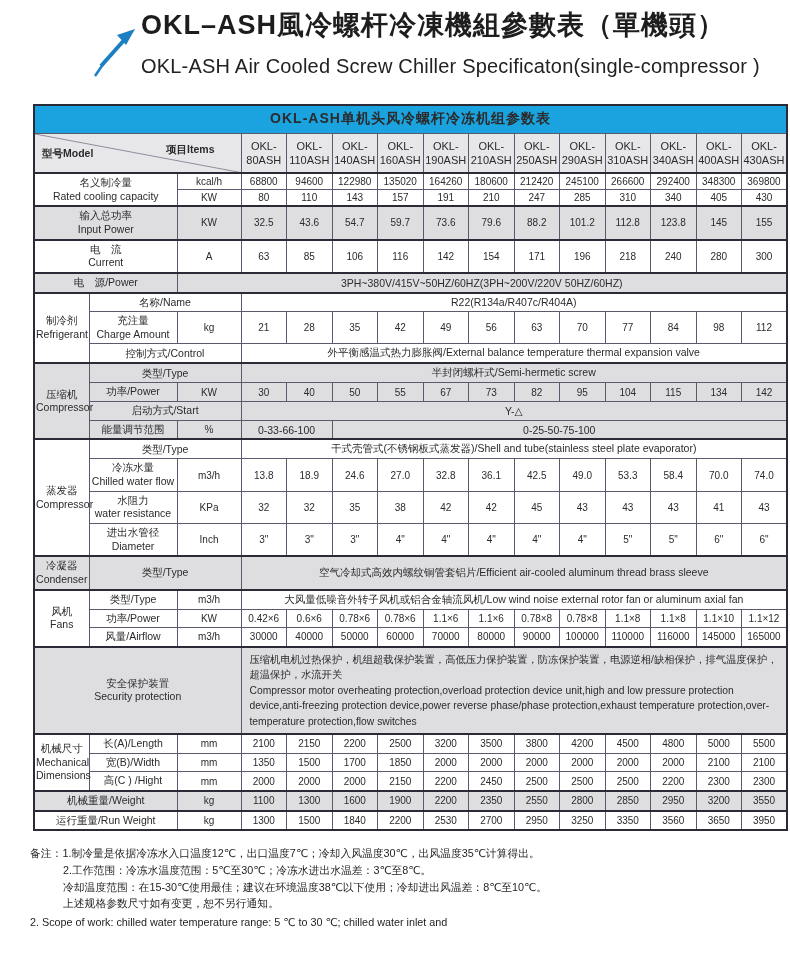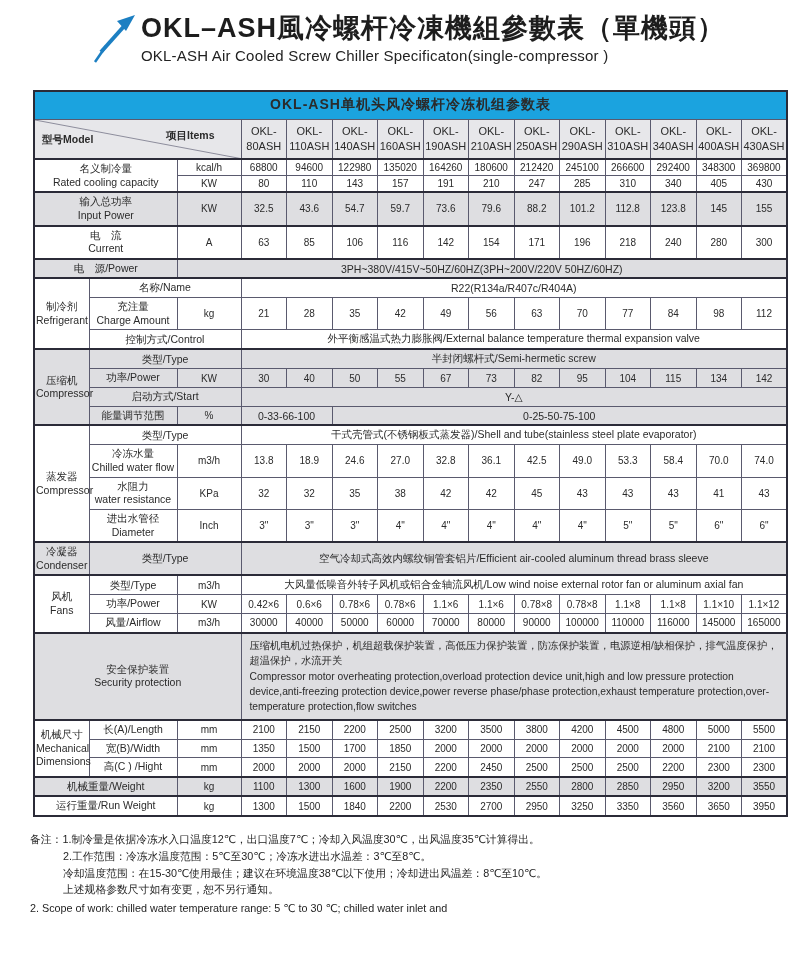--- a/index.html
+++ b/index.html
@@ -17,21 +17,21 @@
     font-family:"Liberation Sans","DejaVu Sans",sans-serif;
     color:var(--ink);
   }
   .page{width:790px;height:956px;overflow:hidden;}
 
   
   .title-block{display:flex;align-items:flex-end;margin:10px 0 0 93px;}
   .arrow-wrap{width:44px;height:50px;flex:0 0 44px;margin-top:4px;}
   .titles{margin-left:4px;}
   .title-zh{font-size:27px;font-weight:600;letter-spacing:1px;color:#1d1d1d;line-height:1.15;margin:0;}
-  .title-en{font-size:15px;color:#222;margin-top:3px;letter-spacing:.2px;}
+  .title-en{font-size:20px;color:#222;margin-top:14px;letter-spacing:.2px;}
 
   
   table.spec{
     width:755px;margin:26px 0 0 33px;
     border-collapse:collapse;table-layout:fixed;
     border:2px solid var(--bd-thick);
     font-size:10px;
   }
   .spec th,.spec td{
     border:1px solid var(--bd);

